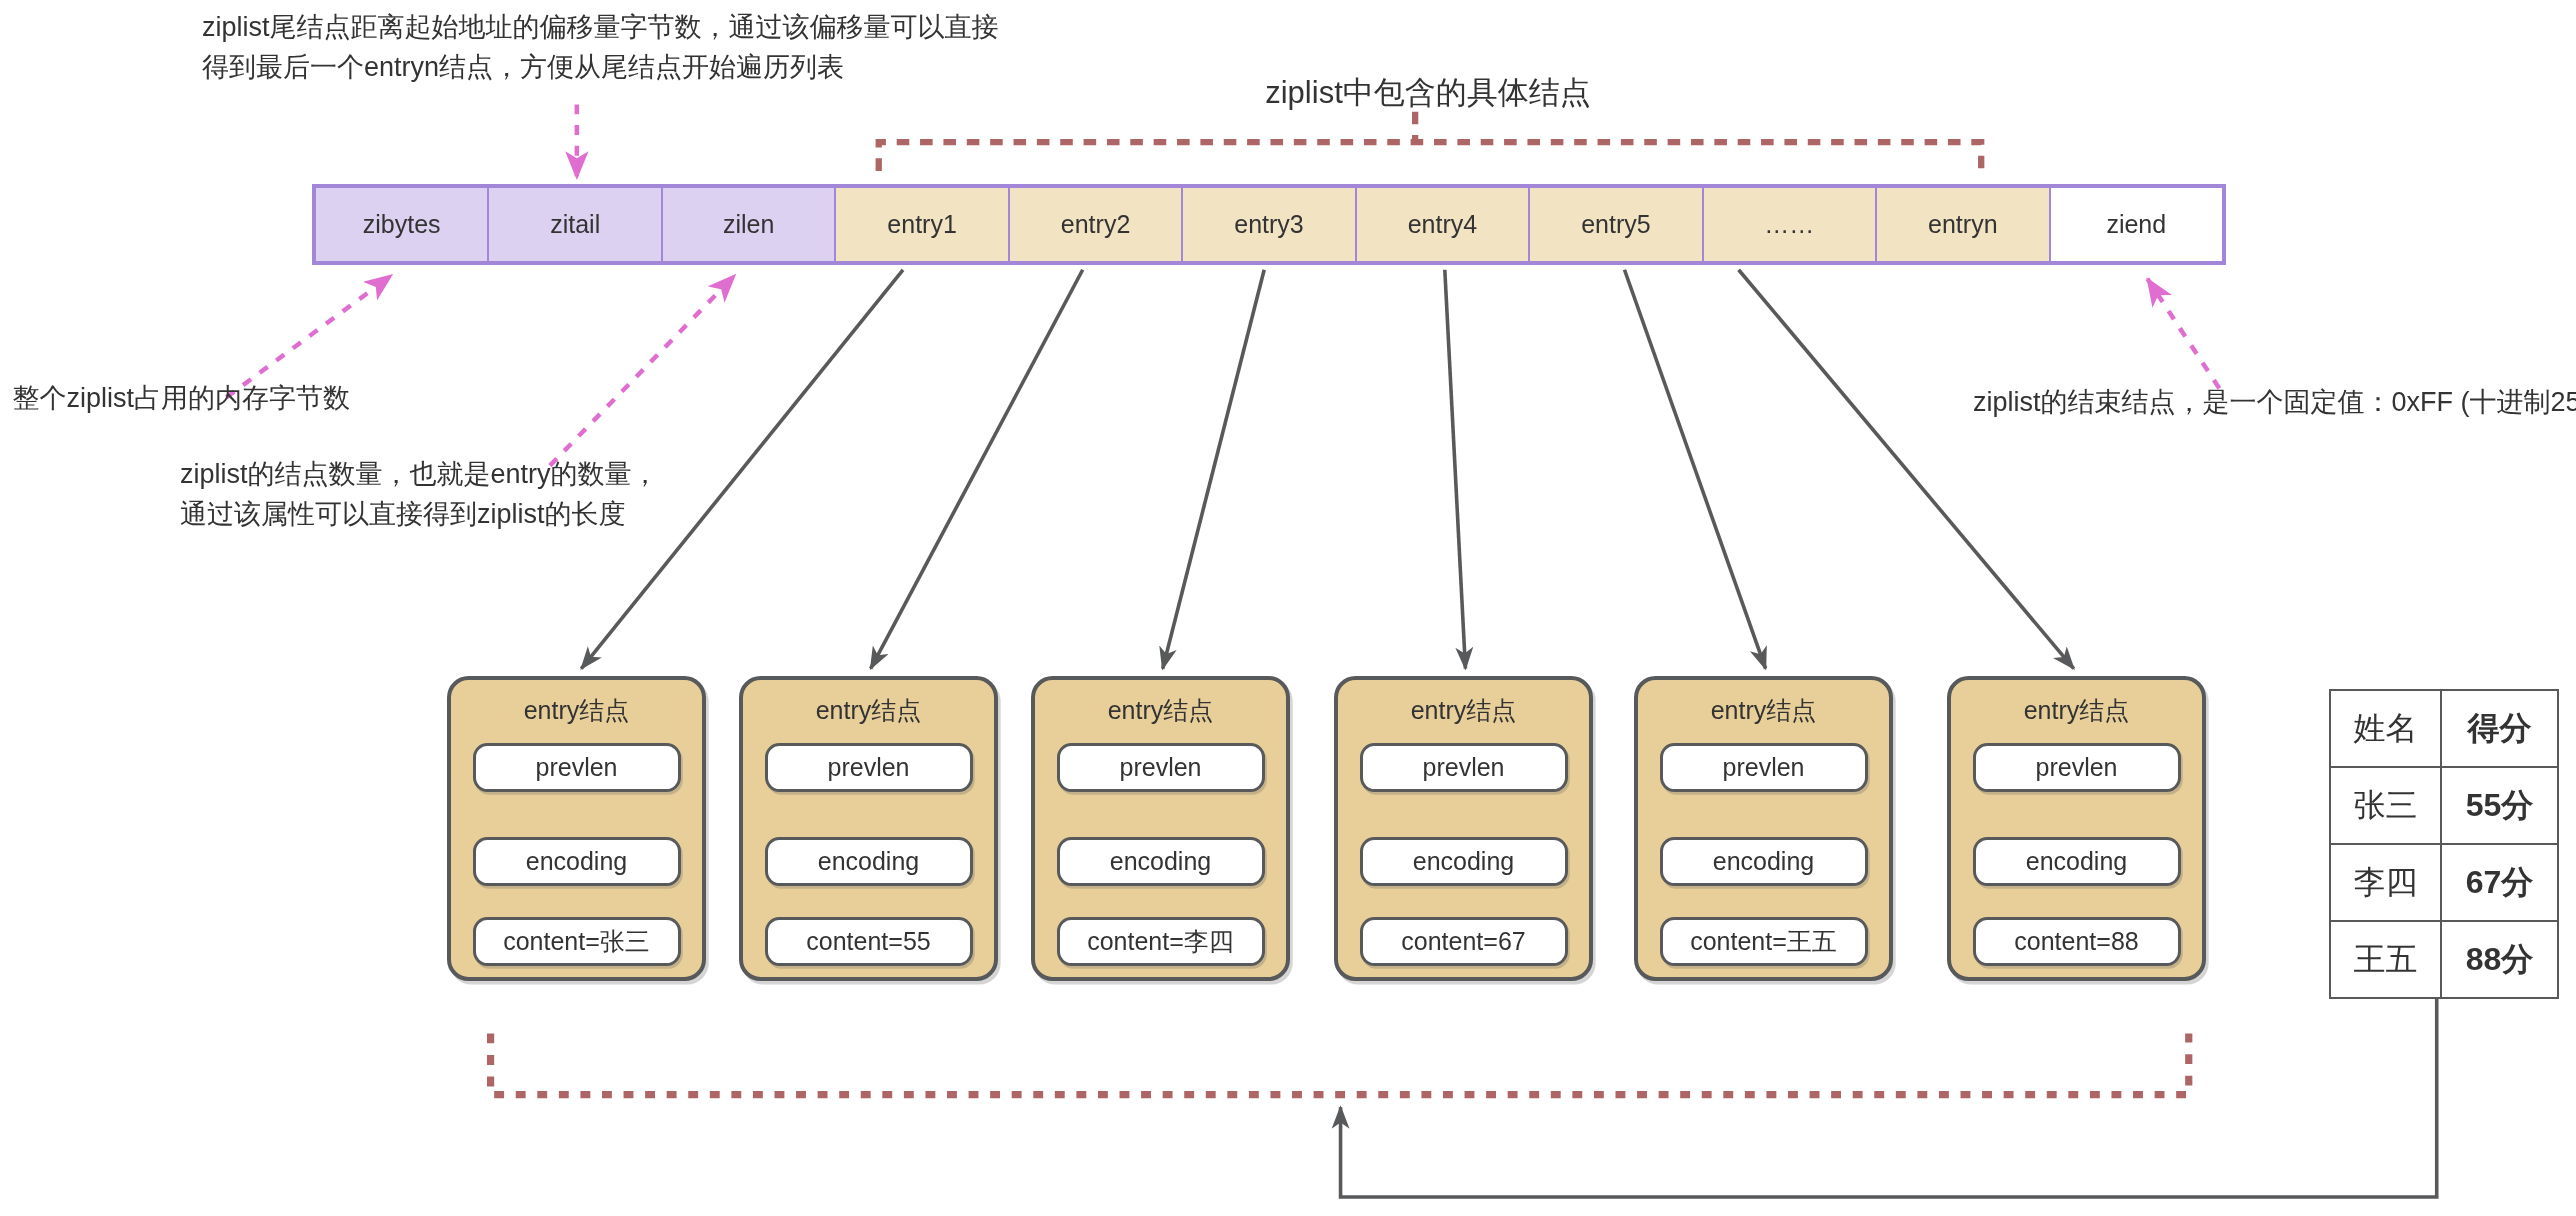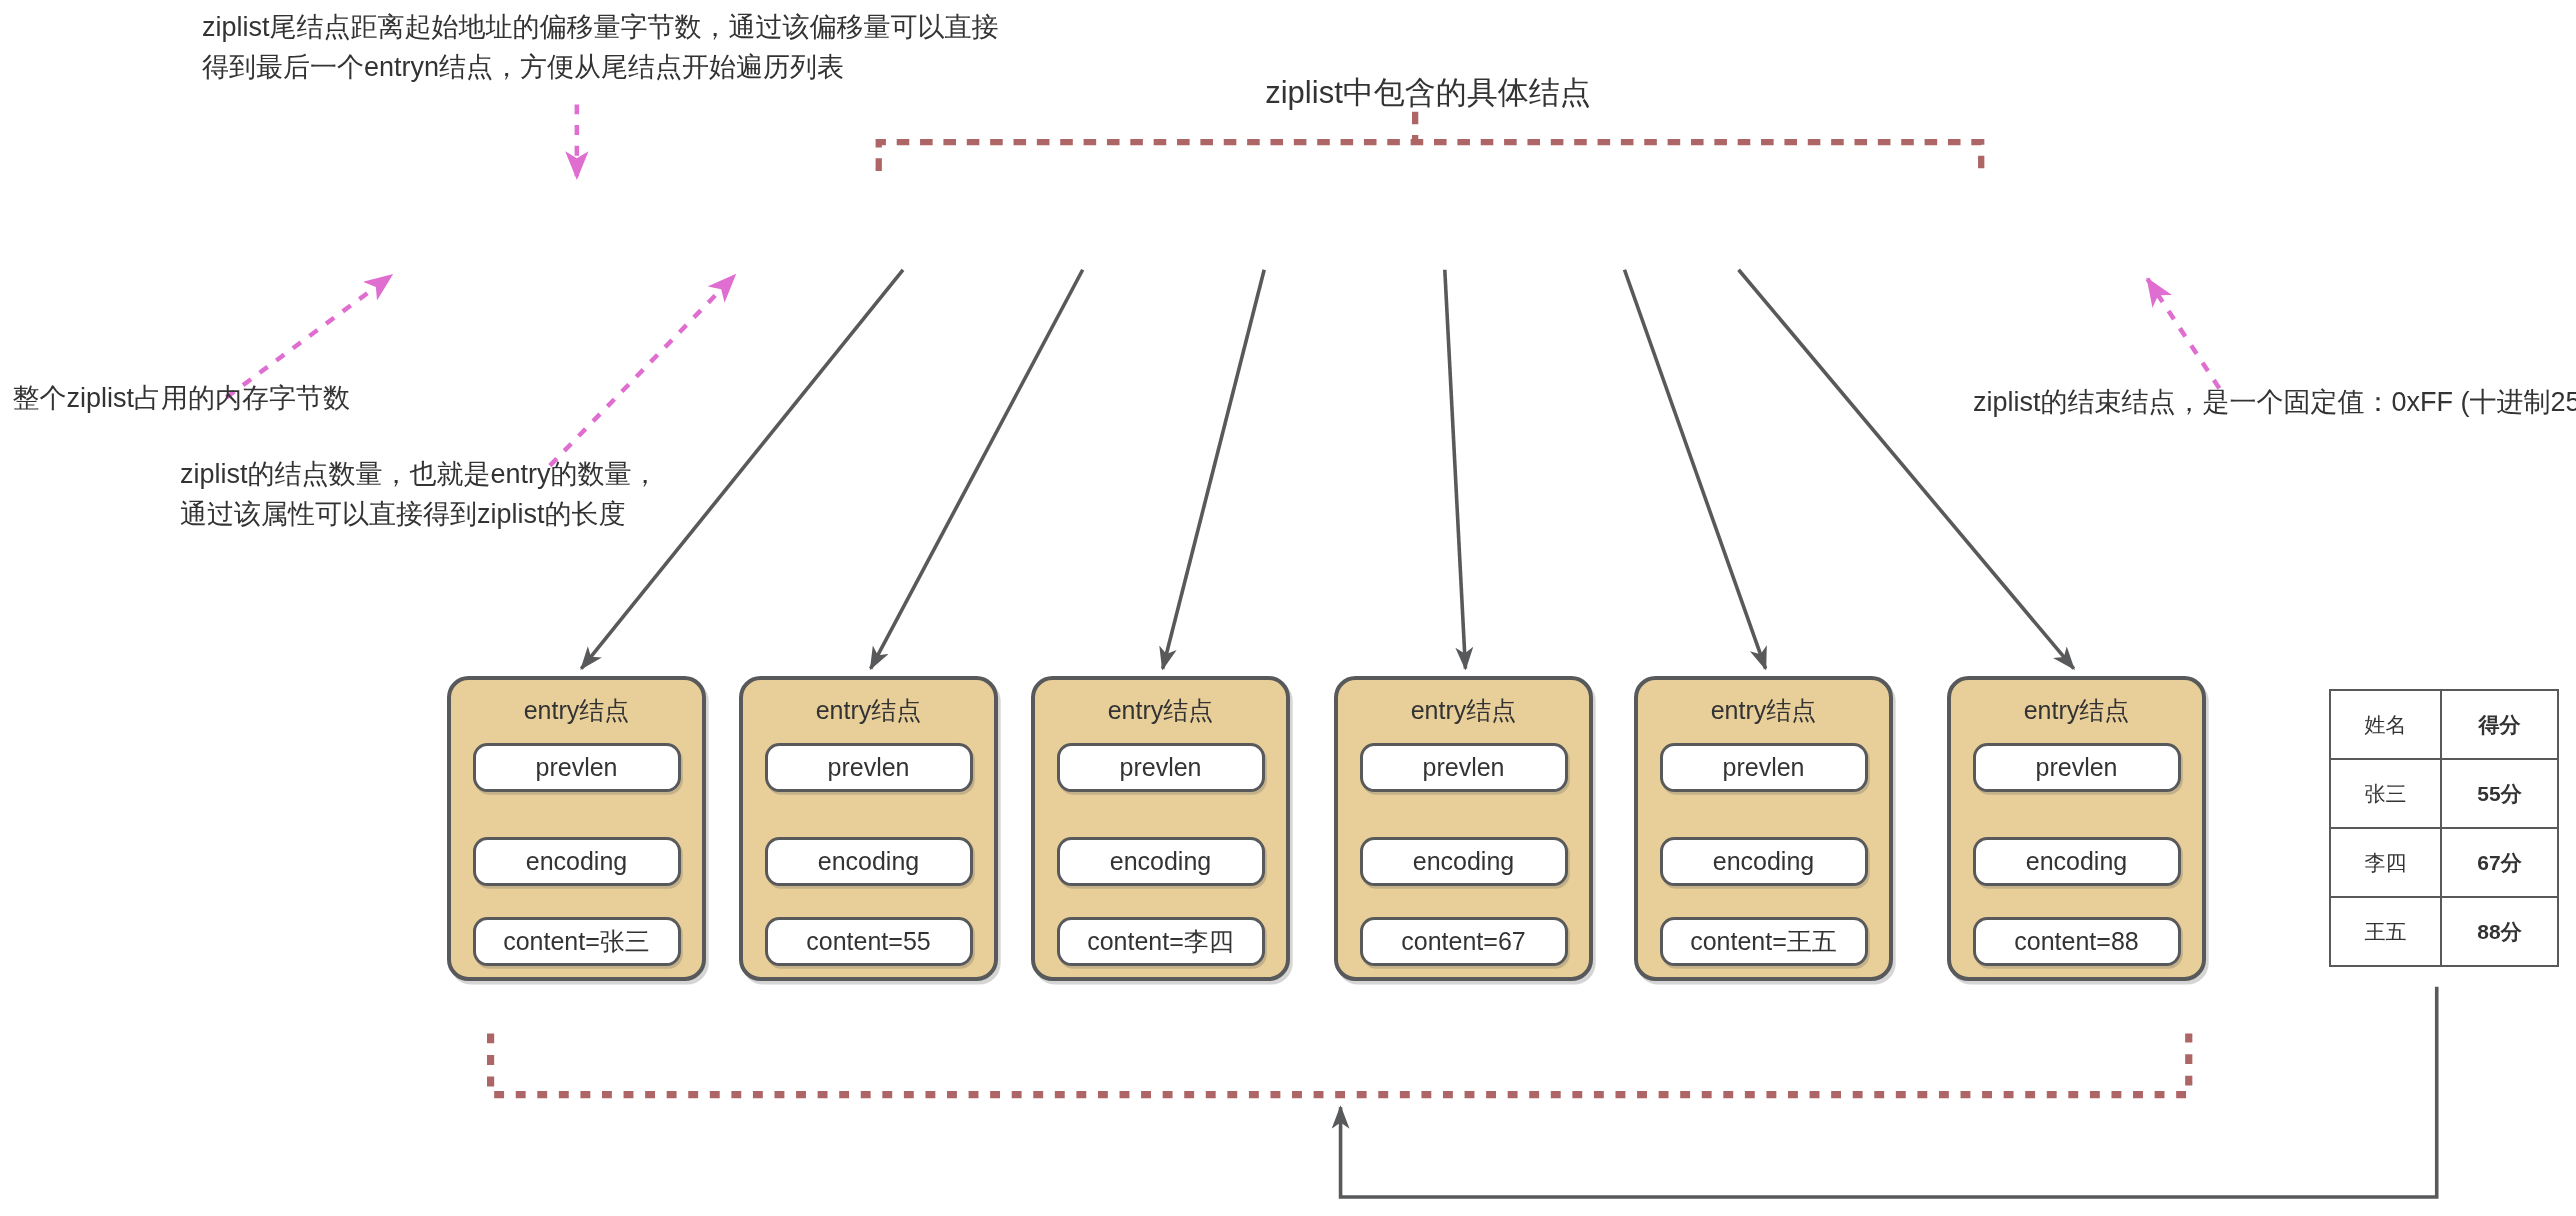--- a/index.html
+++ b/index.html
@@ -85,23 +85,23 @@
   .score-table{
     position:absolute;
     left:2329px;top:689px;
     border-collapse:collapse;
     background:#ffffff;
   }
   .score-table td{
     border:2.7px solid #58595b;
     text-align:center;
     vertical-align:middle;
-    font-size:21px;
-    color:#333333;
-    height:69px;
+    font-size:32px;
+    color:#333333;
+    height:77px;
     box-sizing:border-box;
   }
   .score-table td.col-name{width:111px;}
   .score-table td.col-score{width:117px;font-weight:bold;}
   .overlay{position:absolute;left:0;top:0;width:2576px;height:1217px;pointer-events:none;}
 </style>
 </head>
 <body>
 
 <div class="canvas">
@@ -152,20 +152,33 @@
     </g>
   </svg>
 
   <div class="note" style="left:202px;top:7.2px;">
     <div>ziplist尾结点距离起始地址的偏移量字节数，通过该偏移量可以直接</div>
     <div>得到最后一个entryn结点，方便从尾结点开始遍历列表</div>
   </div>
 
   <div class="center-label" style="left:1235px;top:72px;width:386px;">ziplist中包含的具体结点</div>
 
+  <div class="zbar">
+    <div class="zcell c-purple">zibytes</div>
+    <div class="zcell c-purple">zitail</div>
+    <div class="zcell c-purple">zilen</div>
+    <div class="zcell c-tan">entry1</div>
+    <div class="zcell c-tan">entry2</div>
+    <div class="zcell c-tan">entry3</div>
+    <div class="zcell c-tan">entry4</div>
+    <div class="zcell c-tan">entry5</div>
+    <div class="zcell c-tan">……</div>
+    <div class="zcell c-tan">entryn</div>
+    <div class="zcell c-white">ziend</div>
+  </div>
 
   <div class="note" style="left:12.6px;top:378px;">整个ziplist占用的内存字节数</div>
 
   <div class="note" style="left:180px;top:454px;">
     <div>ziplist的结点数量，也就是entry的数量，</div>
     <div>通过该属性可以直接得到ziplist的长度</div>
   </div>
 
   <div class="note" style="left:1973px;top:382px;">ziplist的结束结点，是一个固定值：0xFF (十进制255)</div>
 

